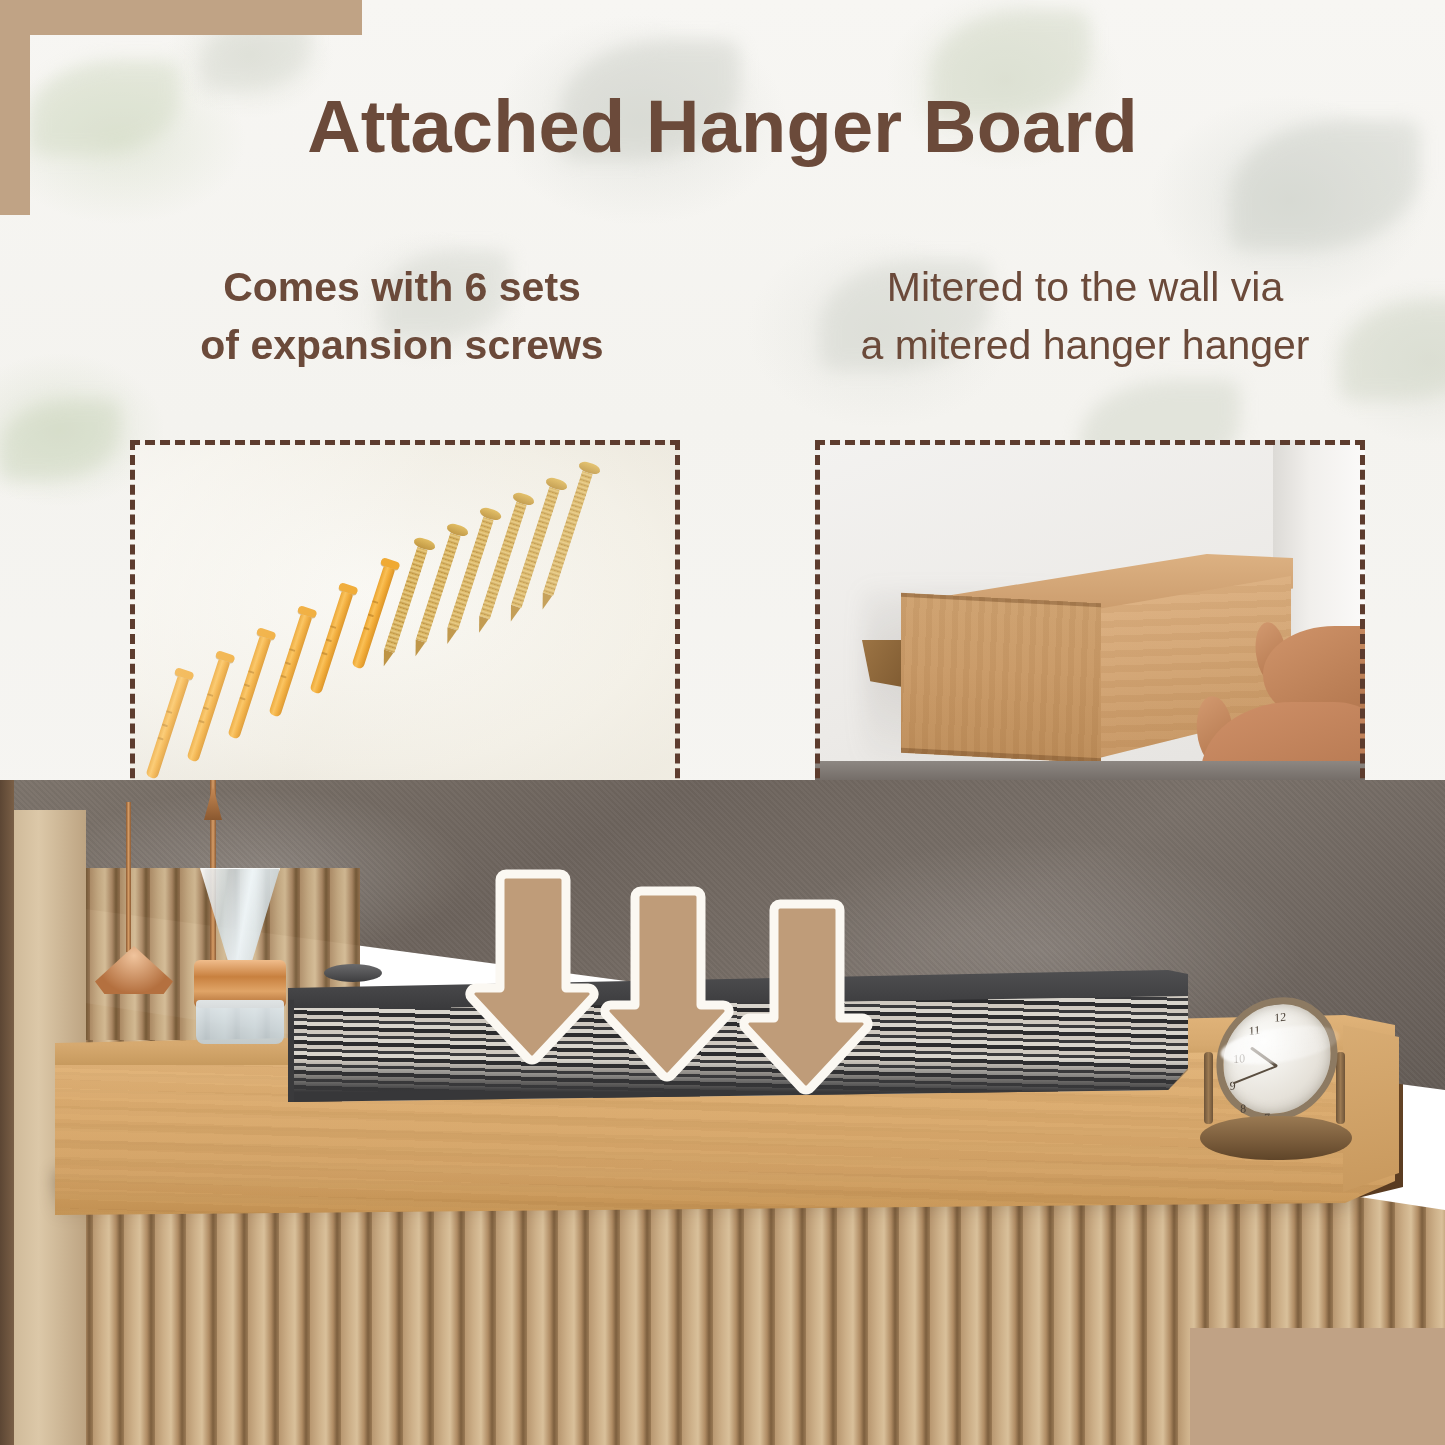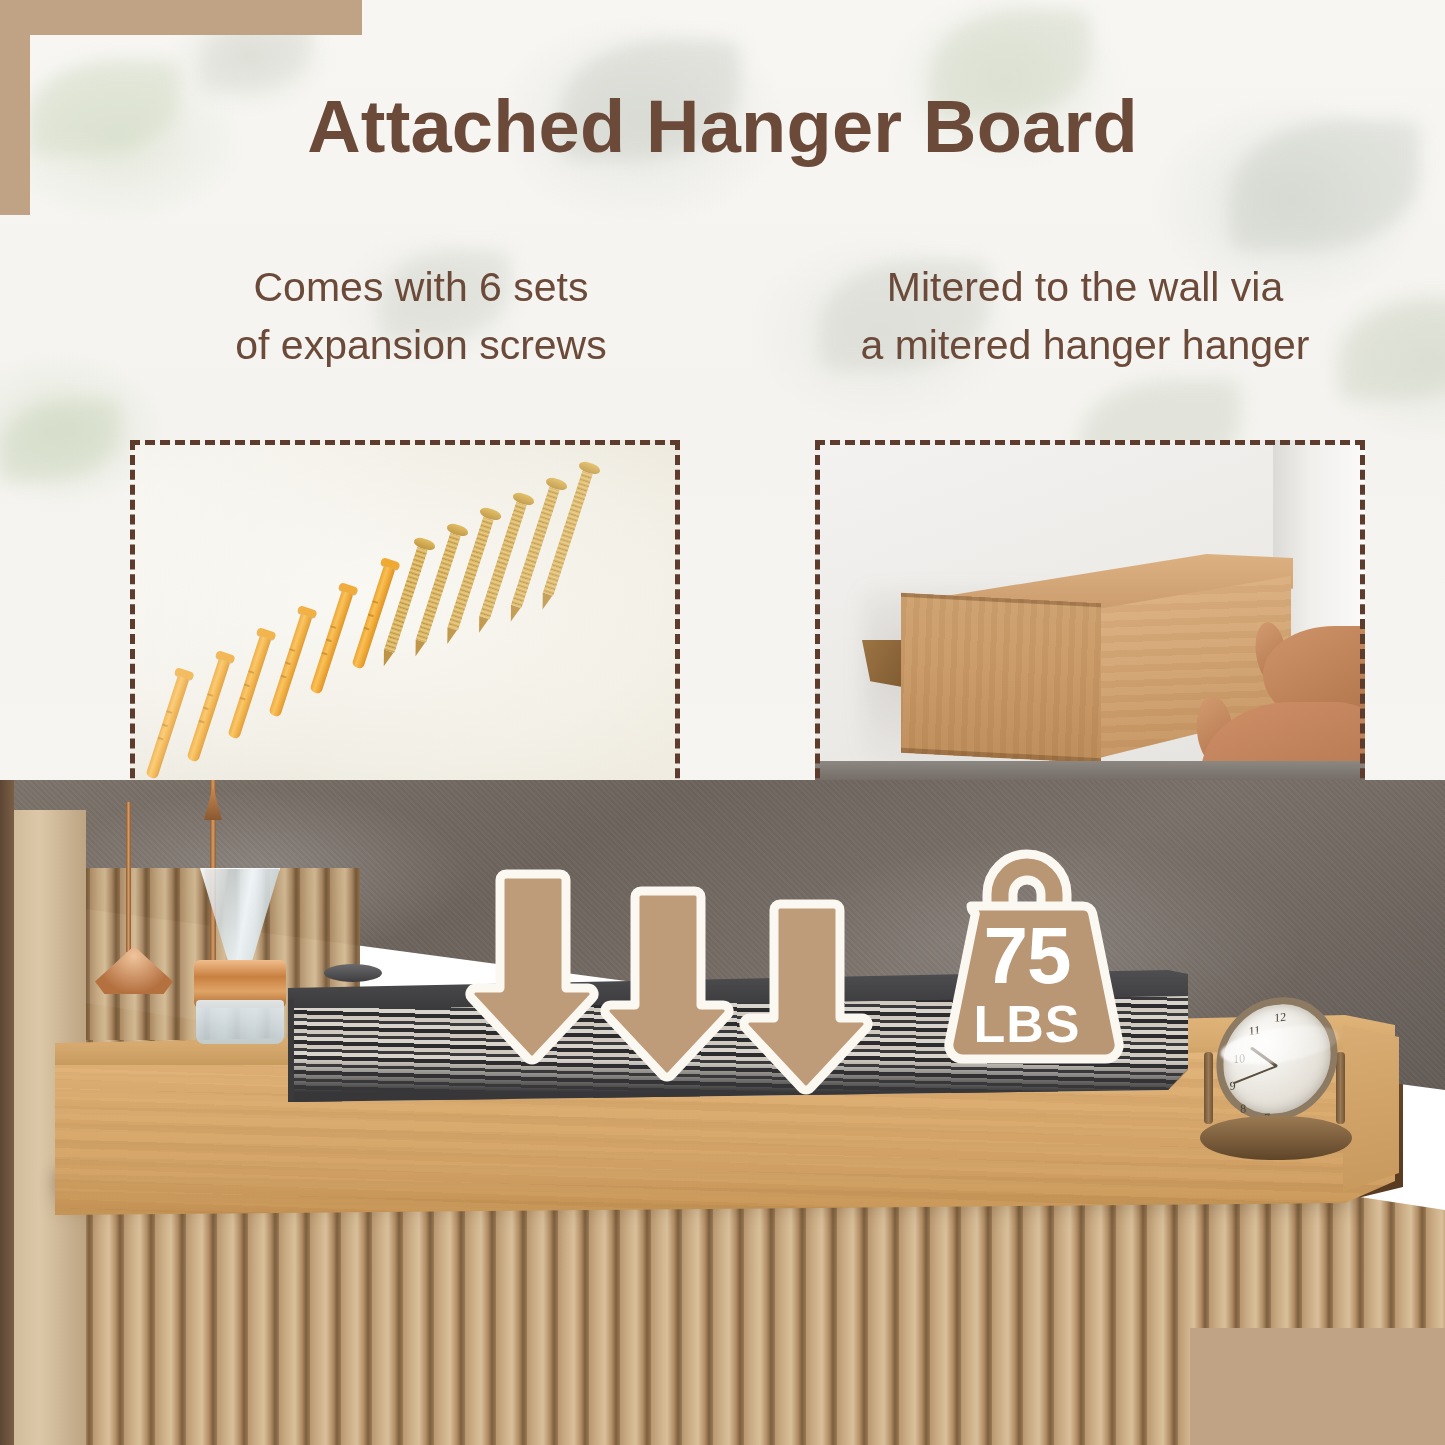--- a/index.html
+++ b/index.html
@@ -38,21 +38,21 @@
   .title{
     position:absolute; left:0; top:84px; width:1445px;
     text-align:center; color:#6b4a3a;
     font-size:74px; font-weight:bold; letter-spacing:.2px;
     font-family:"Liberation Sans", sans-serif;
   }
   .caption{
     position:absolute; color:#6b4a3a; font-size:41px; line-height:1.42;
     font-weight:400; text-align:center; font-family:"Liberation Sans", sans-serif;
   }
-  .caption.left{ left:136px; top:258px; width:570px; }
+  .caption.left{ left:117px; top:258px; width:570px;font-weight:bold; }
   .caption.right{ left:760px; top:258px; width:650px; }
 
   
   .panel{ position:absolute; overflow:hidden; }
   .panel-dash{
     position:absolute; border:5px dashed #5d3c2e;
     pointer-events:none;
   }
 
   
@@ -538,24 +538,16 @@
     <svg width="130" height="190" viewBox="0 0 130 190">
       <path d="M38 6 h54 a6 6 0 0 1 6 6 v108 h22 a6 6 0 0 1 4.6 9.9 l-56 60 a6 6 0 0 1 -9.2 0 l-56 -60 A6 6 0 0 1 8 120 h24 V12 a6 6 0 0 1 6 -6 z" fill="#bf9c79" stroke="#fbf8f2" stroke-width="9" stroke-linejoin="round"></path>
     </svg>
   </div>
   <div class="arrow" style="left:742px; top:898px;">
     <svg width="130" height="190" viewBox="0 0 130 190">
       <path d="M38 6 h54 a6 6 0 0 1 6 6 v108 h22 a6 6 0 0 1 4.6 9.9 l-56 60 a6 6 0 0 1 -9.2 0 l-56 -60 A6 6 0 0 1 8 120 h24 V12 a6 6 0 0 1 6 -6 z" fill="#bf9c79" stroke="#fbf8f2" stroke-width="9" stroke-linejoin="round"></path>
     </svg>
   </div>
 
-  <div class="weight">
-    <svg width="244" height="222" viewBox="0 0 244 222">
-      <path d="M122 8 a40 40 0 0 0 -40 40 v14 h26 v-14 a14 14 0 0 1 28 0 v14 h26 v-14 a40 40 0 0 0 -40 -40 z" fill="#b99775" stroke="#fbf8f2" stroke-width="9" stroke-linejoin="round"></path>
-      <path d="M66 60 h112 a10 10 0 0 1 9.7 7.6 l26 128 a14 14 0 0 1 -13.6 17.4 H57.9 a14 14 0 0 1 -13.6 -17.4 l26 -128 A10 10 0 0 1 66 60 z" fill="#b99775" stroke="#fbf8f2" stroke-width="9" stroke-linejoin="round"></path>
-    </svg>
-    <div class="wnum">75</div>
-    <div class="wlbs">LBS</div>
-  </div>
 
   <div class="corner-br"></div>
 
 </div>
 
 </body></html>

